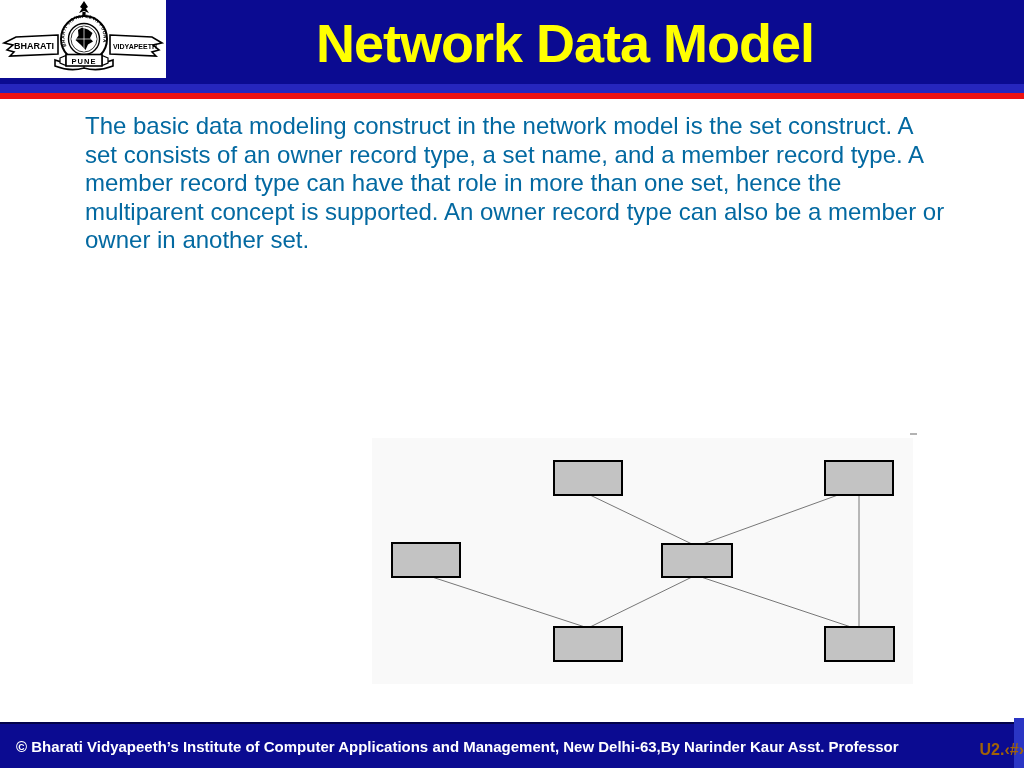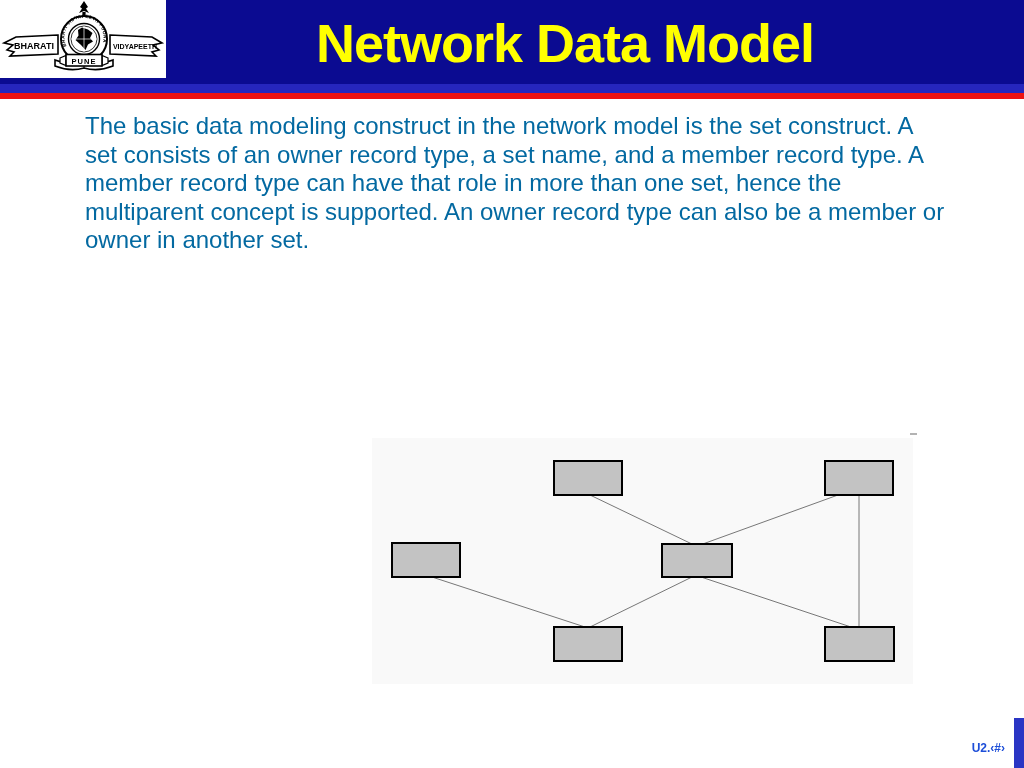--- a/index.html
+++ b/index.html
@@ -60,22 +60,22 @@
   }
   .footer-text{
     padding-left:16px;color:#ffffff;font-weight:bold;font-size:15px;
     white-space:nowrap;
   }
   .footer-accent-strip{
     position:absolute;right:0;top:718px;width:10px;height:50px;
     background:var(--footer-accent,#2a35c4);
   }
   .slide-number{
-    position:absolute;right:19px;top:741px;
-    color:#1d4ed8;font-weight:bold;font-size:12px;
+    position:absolute;right:0;top:741px;
+    color:#a16207;font-weight:bold;font-size:16px;
   }
 </style>
 </head>
 <body>
 
 <div class="slide">
 
   <div class="header-band"></div>
   <div class="header-title">Network Data Model</div>
   <div class="accent-stripe"></div>
@@ -138,16 +138,19 @@
       <line x1="692" y1="577" x2="590" y2="627" stroke="#777777" stroke-width="1"></line>
       <line x1="701" y1="577" x2="851" y2="627" stroke="#777777" stroke-width="1"></line>
       <rect x="554" y="461" width="68" height="34" fill="#c3c3c3" stroke="#000000" stroke-width="2"></rect>
       <rect x="825" y="461" width="68" height="34" fill="#c3c3c3" stroke="#000000" stroke-width="2"></rect>
       <rect x="392" y="543" width="68" height="34" fill="#c3c3c3" stroke="#000000" stroke-width="2"></rect>
       <rect x="662" y="544" width="70" height="33" fill="#c3c3c3" stroke="#000000" stroke-width="2"></rect>
       <rect x="554" y="627" width="68" height="34" fill="#c3c3c3" stroke="#000000" stroke-width="2"></rect>
       <rect x="825" y="627" width="69" height="34" fill="#c3c3c3" stroke="#000000" stroke-width="2"></rect>
     </svg>
 
+  <div class="footer-band">
+    <div class="footer-text">© Bharati Vidyapeeth’s Institute of Computer Applications and Management, New Delhi-63,By Narinder Kaur Asst. Professor</div>
+  </div>
   <div class="footer-accent-strip"></div>
   <div class="slide-number">U2.‹#›</div>
 
 </div>
 
 </body></html>

